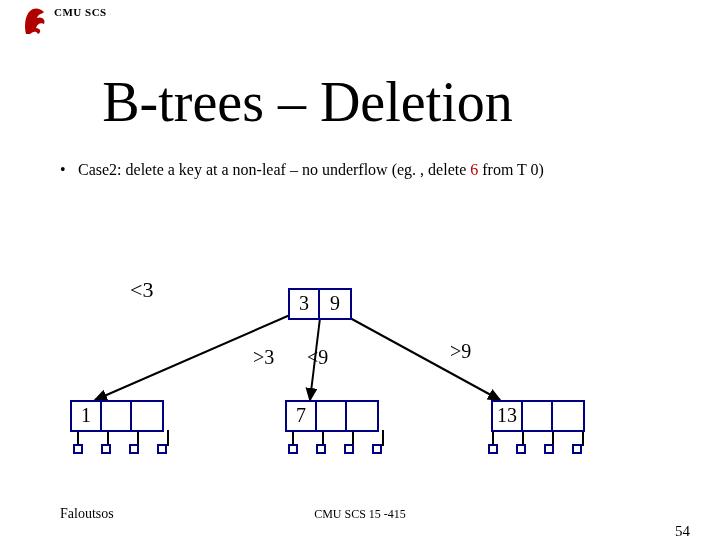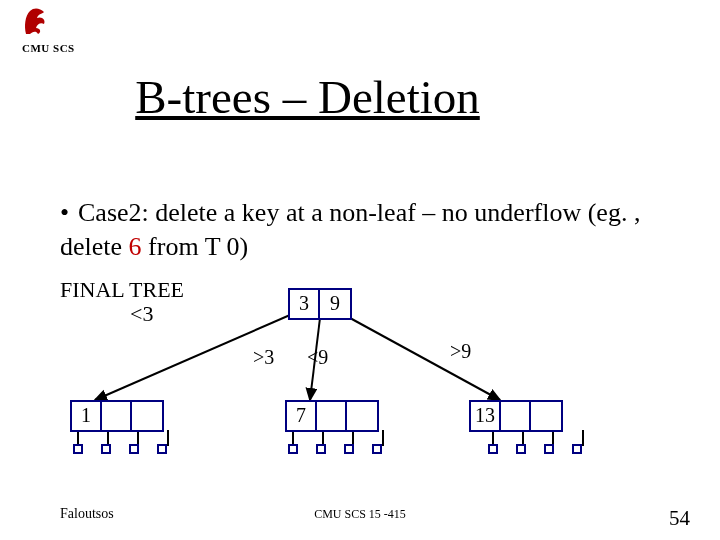--- a/index.html
+++ b/index.html
@@ -13,45 +13,42 @@
     position: relative;
     overflow: hidden;
   }
   .header {
     position: absolute;
     top: 6px;
     left: 22px;
     display: flex;
     align-items: flex-start;
     gap: 6px;
-    flex-direction: column;
   }
   .logo svg { display: block; }
   .header-text {
     font-size: 11px;
     font-weight: bold;
     letter-spacing: 0.5px;
   }
   .title {
     position: absolute;
     top: 70px;
     left: 0;
     width: 615px;
     text-align: center;
-    font-size: 47px;
-    text-decoration: underline;
+    font-size: 56px;
   }
   .bullet-block {
     position: absolute;
     top: 160px;
     left: 60px;
     width: 600px;
-    font-size: 26px;
+    font-size: 16px;
     line-height: 1.3;
-    margin-top: 36px;
   }
   .bullet-block .dot {
     display: inline-block;
     width: 18px;
   }
   .red { color: #c00000; }
   .final-tree {
     position: absolute;
     top: 278px;
     left: 60px;
@@ -113,22 +110,22 @@
     position: absolute;
     left: 0;
     width: 720px;
     bottom: 18px;
     text-align: center;
     font-size: 12px;
   }
   .footer-right {
     position: absolute;
     right: 30px;
-    bottom: 9px;
-    font-size: 21px;
+    bottom: 0;
+    font-size: 15px;
   }
 </style>
 </head>
 <body>
 
 <div class="header">
   <span class="logo">
     <svg width="26" height="30" viewBox="0 0 26 30">
       <path d="M4 28 C2 20 3 10 8 5 C12 1 18 2 22 6 C20 8 16 8 15 12 C20 10 24 14 22 18 C19 16 15 18 14 22 C18 22 20 26 16 28 C14 24 10 26 8 28 Z" fill="#b00000"></path>
     </svg>
@@ -136,21 +133,20 @@
   <span class="header-text">CMU SCS</span>
 </div>
 
 <div class="title">B-trees – Deletion</div>
 
 <div class="bullet-block">
   <span class="dot">•</span><span>Case2: delete a key at a non-leaf – no underflow (eg. , delete </span><span class="red">6</span><span> from T 0)</span>
 </div>
 
 <div class="final-tree">
-  <span>FINAL TREE</span>
   <span class="lt3">&lt;3</span>
 </div>
 
 <svg class="edges">
   <defs>
     <marker id="arrow" markerWidth="8" markerHeight="8" refX="6" refY="3" orient="auto">
       <path d="M0,0 L7,3 L0,6 Z" fill="#000"></path>
     </marker>
   </defs>
 
@@ -202,21 +198,21 @@
   <div class="cell"></div>
   <div class="cell"></div>
 </div>
 <div class="leafrow" style="left:288px; top:444px;">
   <div class="leafptr"></div>
   <div class="leafptr"></div>
   <div class="leafptr"></div>
   <div class="leafptr"></div>
 </div>
 
-<div class="node" style="left:469px; top:400px;">
+<div class="node" style="left:491px; top:400px;">
   <div class="cell">13</div>
   <div class="cell"></div>
   <div class="cell"></div>
 </div>
 <div class="leafrow" style="left:488px; top:444px;">
   <div class="leafptr"></div>
   <div class="leafptr"></div>
   <div class="leafptr"></div>
   <div class="leafptr"></div>
 </div>

